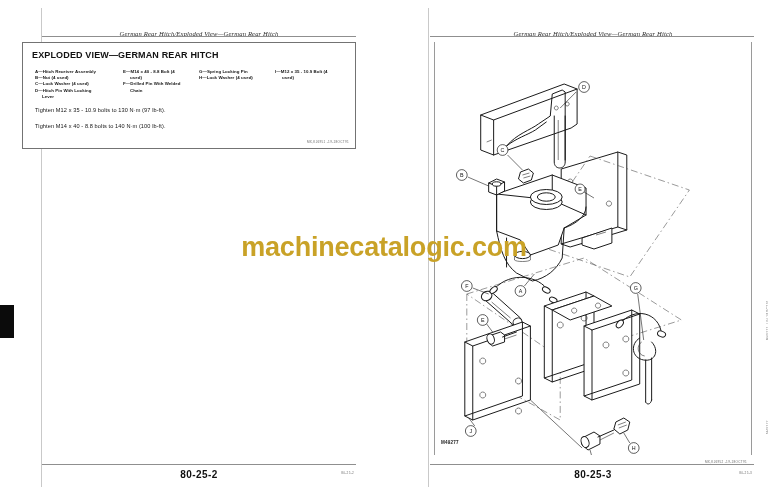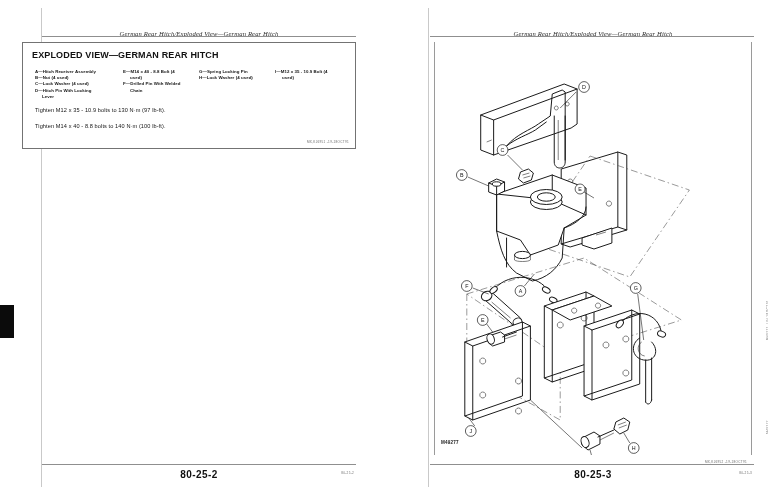--- a/index.html
+++ b/index.html
@@ -582,14 +582,15 @@
 
       <div id="side-margin-code">M49277  -UN-18OCT91</div>
       <div id="side-margin-code-2">M49277</div>
 
       <div class="footer-rule"></div>
       <div class="page-number">80-25-3</div>
       <div class="footer-code">80-25-3</div>
     </div>
   </div>
 
+  <div id="watermark">machinecatalogic.com</div>
 
 </div>
 
 </body></html>

